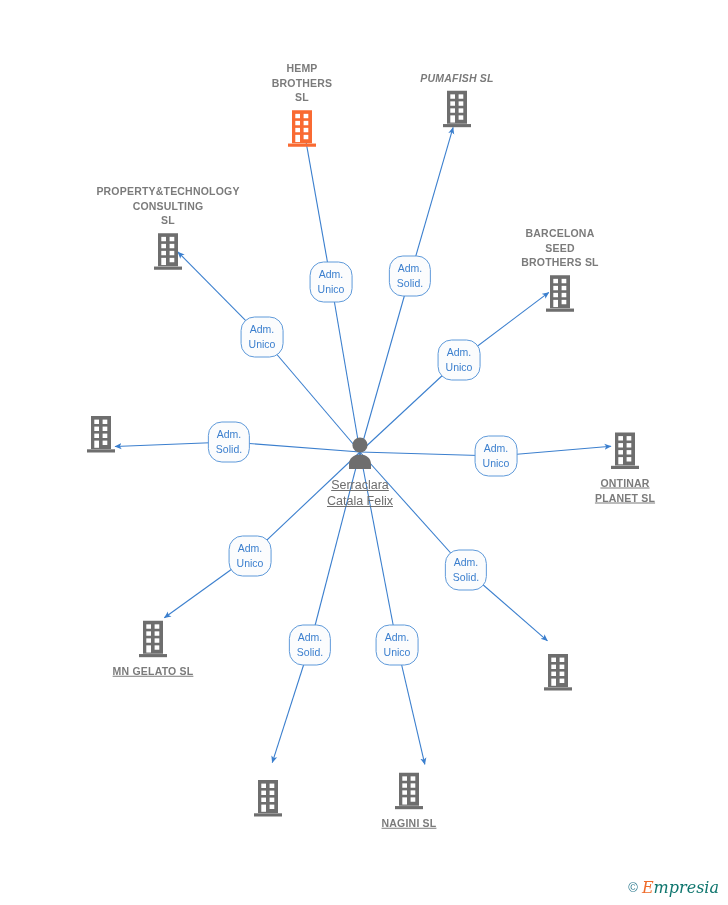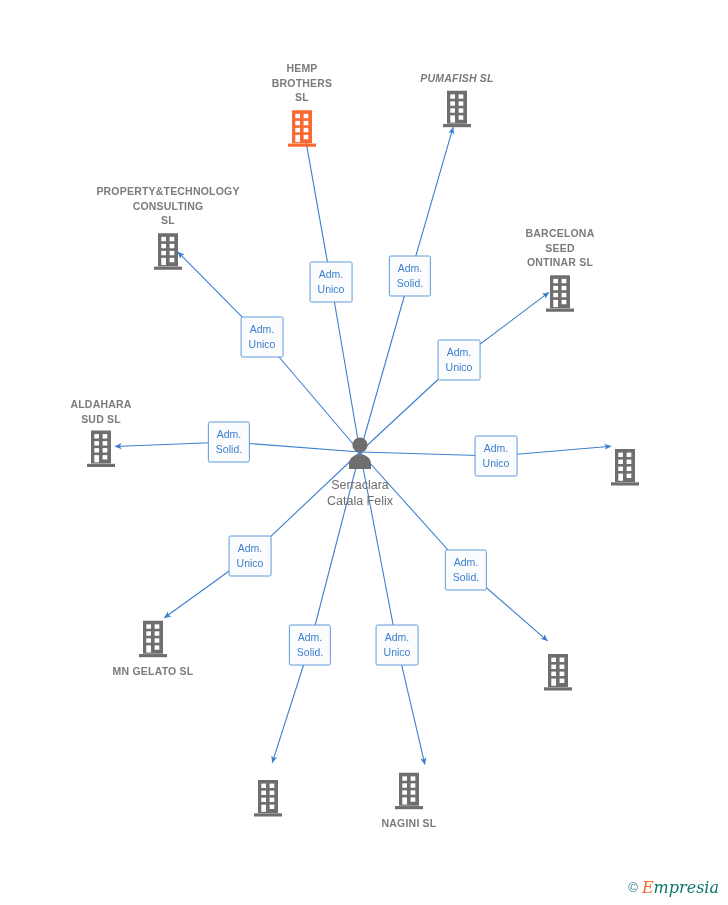--- a/index.html
+++ b/index.html
@@ -14,25 +14,25 @@
   .node{position:absolute;transform:translate(-50%,-50%);text-align:center;width:170px;}
   .node .label{
     font-size:10.5px;font-weight:bold;color:#7b7b7b;line-height:14.5px;
     letter-spacing:.2px;white-space:pre-line;
   }
   .node.center .label{
     font-weight:normal;font-size:12.5px;color:#6e6e6e;letter-spacing:0;line-height:16px;
   }
   .node .glyph{display:flex;justify-content:center;align-items:center;height:42px;}
   .node.above .glyph{margin-top:2px;}
-  .node.below .label{margin-top:4px;}
+  .node.below .label{margin-top:4px;text-decoration:underline;}
 
   .edge-label{
     position:absolute;transform:translate(-50%,-50%);
-    background:#fbfcfd;border:1px solid #5f9ada;border-radius:2px;
+    background:#fbfcfd;border:1px solid #5f9ada;border-radius:14px;
     color:#3b7fce;font-size:10.5px;line-height:15px;
     padding:4px 7px 5px 7px;text-align:center;white-space:pre-line;
     box-sizing:border-box;
   }
 
   .watermark{
     position:absolute;right:9px;bottom:8px;
     display:flex;align-items:center;gap:4px;
     font-size:16px;
   }
@@ -120,21 +120,21 @@
             <rect x="16.6" y="18.6" width="4.7" height="4.4" fill="#fff"></rect>
             <rect x="8.3" y="25.6" width="4.7" height="7.2" fill="#fff"></rect>
             <rect x="16.6" y="25.6" width="4.7" height="4.4" fill="#fff"></rect>
             <rect x="1" y="34.3" width="28" height="3.2" fill="#6e6e6e"></rect>
           </svg>
         </div>
       </div>
       <div class="node above" style="left: 560px; top: 270px;">
         <div class="label">BARCELONA
 SEED
-ONTINAR SL</div>
+BROTHERS SL</div>
         <div class="glyph">
           <svg width="30" height="38" viewBox="0 0 30 38" aria-hidden="true">
             <rect x="5" y="1" width="20" height="33" fill="#6e6e6e"></rect>
             <rect x="8.3" y="4.6" width="4.7" height="4.4" fill="#fff"></rect>
             <rect x="16.6" y="4.6" width="4.7" height="4.4" fill="#fff"></rect>
             <rect x="8.3" y="11.6" width="4.7" height="4.4" fill="#fff"></rect>
             <rect x="16.6" y="11.6" width="4.7" height="4.4" fill="#fff"></rect>
             <rect x="8.3" y="18.6" width="4.7" height="4.4" fill="#fff"></rect>
             <rect x="16.6" y="18.6" width="4.7" height="4.4" fill="#fff"></rect>
             <rect x="8.3" y="25.6" width="4.7" height="7.2" fill="#fff"></rect>
@@ -151,20 +151,22 @@
             <rect x="16.6" y="4.6" width="4.7" height="4.4" fill="#fff"></rect>
             <rect x="8.3" y="11.6" width="4.7" height="4.4" fill="#fff"></rect>
             <rect x="16.6" y="11.6" width="4.7" height="4.4" fill="#fff"></rect>
             <rect x="8.3" y="18.6" width="4.7" height="4.4" fill="#fff"></rect>
             <rect x="16.6" y="18.6" width="4.7" height="4.4" fill="#fff"></rect>
             <rect x="8.3" y="25.6" width="4.7" height="7.2" fill="#fff"></rect>
             <rect x="16.6" y="25.6" width="4.7" height="4.4" fill="#fff"></rect>
             <rect x="1" y="34.3" width="28" height="3.2" fill="#6e6e6e"></rect>
           </svg>
         </div>
+        <div class="label">ONTINAR
+PLANET SL</div>
       </div>
       <div class="node below" style="left: 558px; top: 672px;">
         <div class="glyph">
           <svg width="30" height="38" viewBox="0 0 30 38" aria-hidden="true">
             <rect x="5" y="1" width="20" height="33" fill="#6e6e6e"></rect>
             <rect x="8.3" y="4.6" width="4.7" height="4.4" fill="#fff"></rect>
             <rect x="16.6" y="4.6" width="4.7" height="4.4" fill="#fff"></rect>
             <rect x="8.3" y="11.6" width="4.7" height="4.4" fill="#fff"></rect>
             <rect x="16.6" y="11.6" width="4.7" height="4.4" fill="#fff"></rect>
             <rect x="8.3" y="18.6" width="4.7" height="4.4" fill="#fff"></rect>
@@ -219,22 +221,20 @@
             <rect x="8.3" y="18.6" width="4.7" height="4.4" fill="#fff"></rect>
             <rect x="16.6" y="18.6" width="4.7" height="4.4" fill="#fff"></rect>
             <rect x="8.3" y="25.6" width="4.7" height="7.2" fill="#fff"></rect>
             <rect x="16.6" y="25.6" width="4.7" height="4.4" fill="#fff"></rect>
             <rect x="1" y="34.3" width="28" height="3.2" fill="#6e6e6e"></rect>
           </svg>
         </div>
         <div class="label">MN GELATO  SL</div>
       </div>
       <div class="node above" style="left: 101px; top: 433px;">
-        <div class="label">ALDAHARA
-SUD SL</div>
         <div class="glyph">
           <svg width="30" height="38" viewBox="0 0 30 38" aria-hidden="true">
             <rect x="5" y="1" width="20" height="33" fill="#6e6e6e"></rect>
             <rect x="8.3" y="4.6" width="4.7" height="4.4" fill="#fff"></rect>
             <rect x="16.6" y="4.6" width="4.7" height="4.4" fill="#fff"></rect>
             <rect x="8.3" y="11.6" width="4.7" height="4.4" fill="#fff"></rect>
             <rect x="16.6" y="11.6" width="4.7" height="4.4" fill="#fff"></rect>
             <rect x="8.3" y="18.6" width="4.7" height="4.4" fill="#fff"></rect>
             <rect x="16.6" y="18.6" width="4.7" height="4.4" fill="#fff"></rect>
             <rect x="8.3" y="25.6" width="4.7" height="7.2" fill="#fff"></rect>

